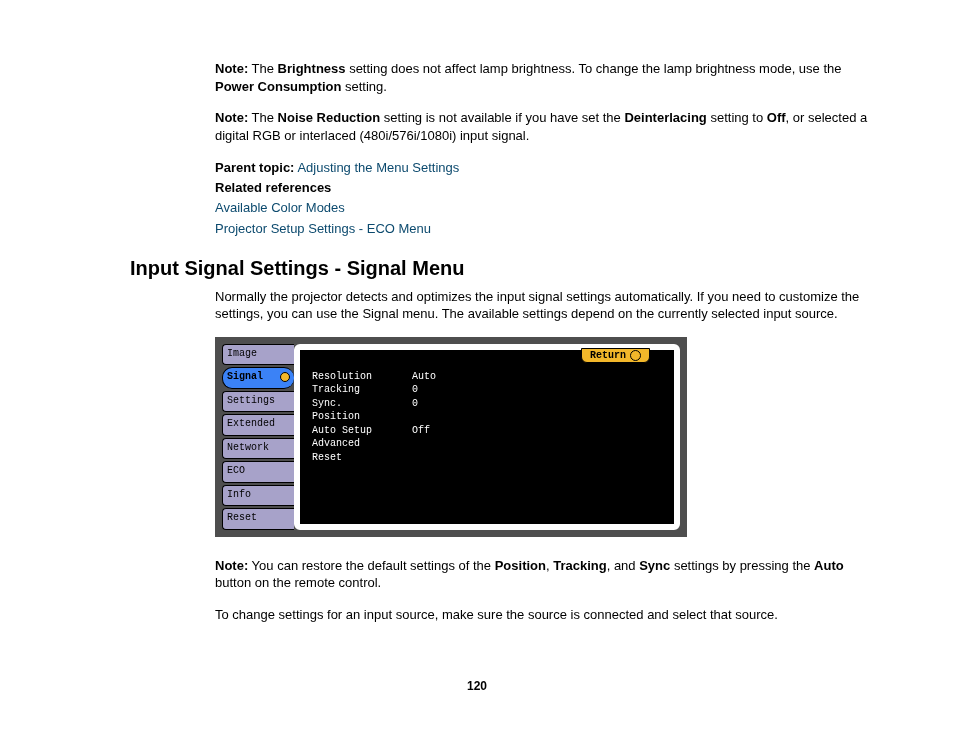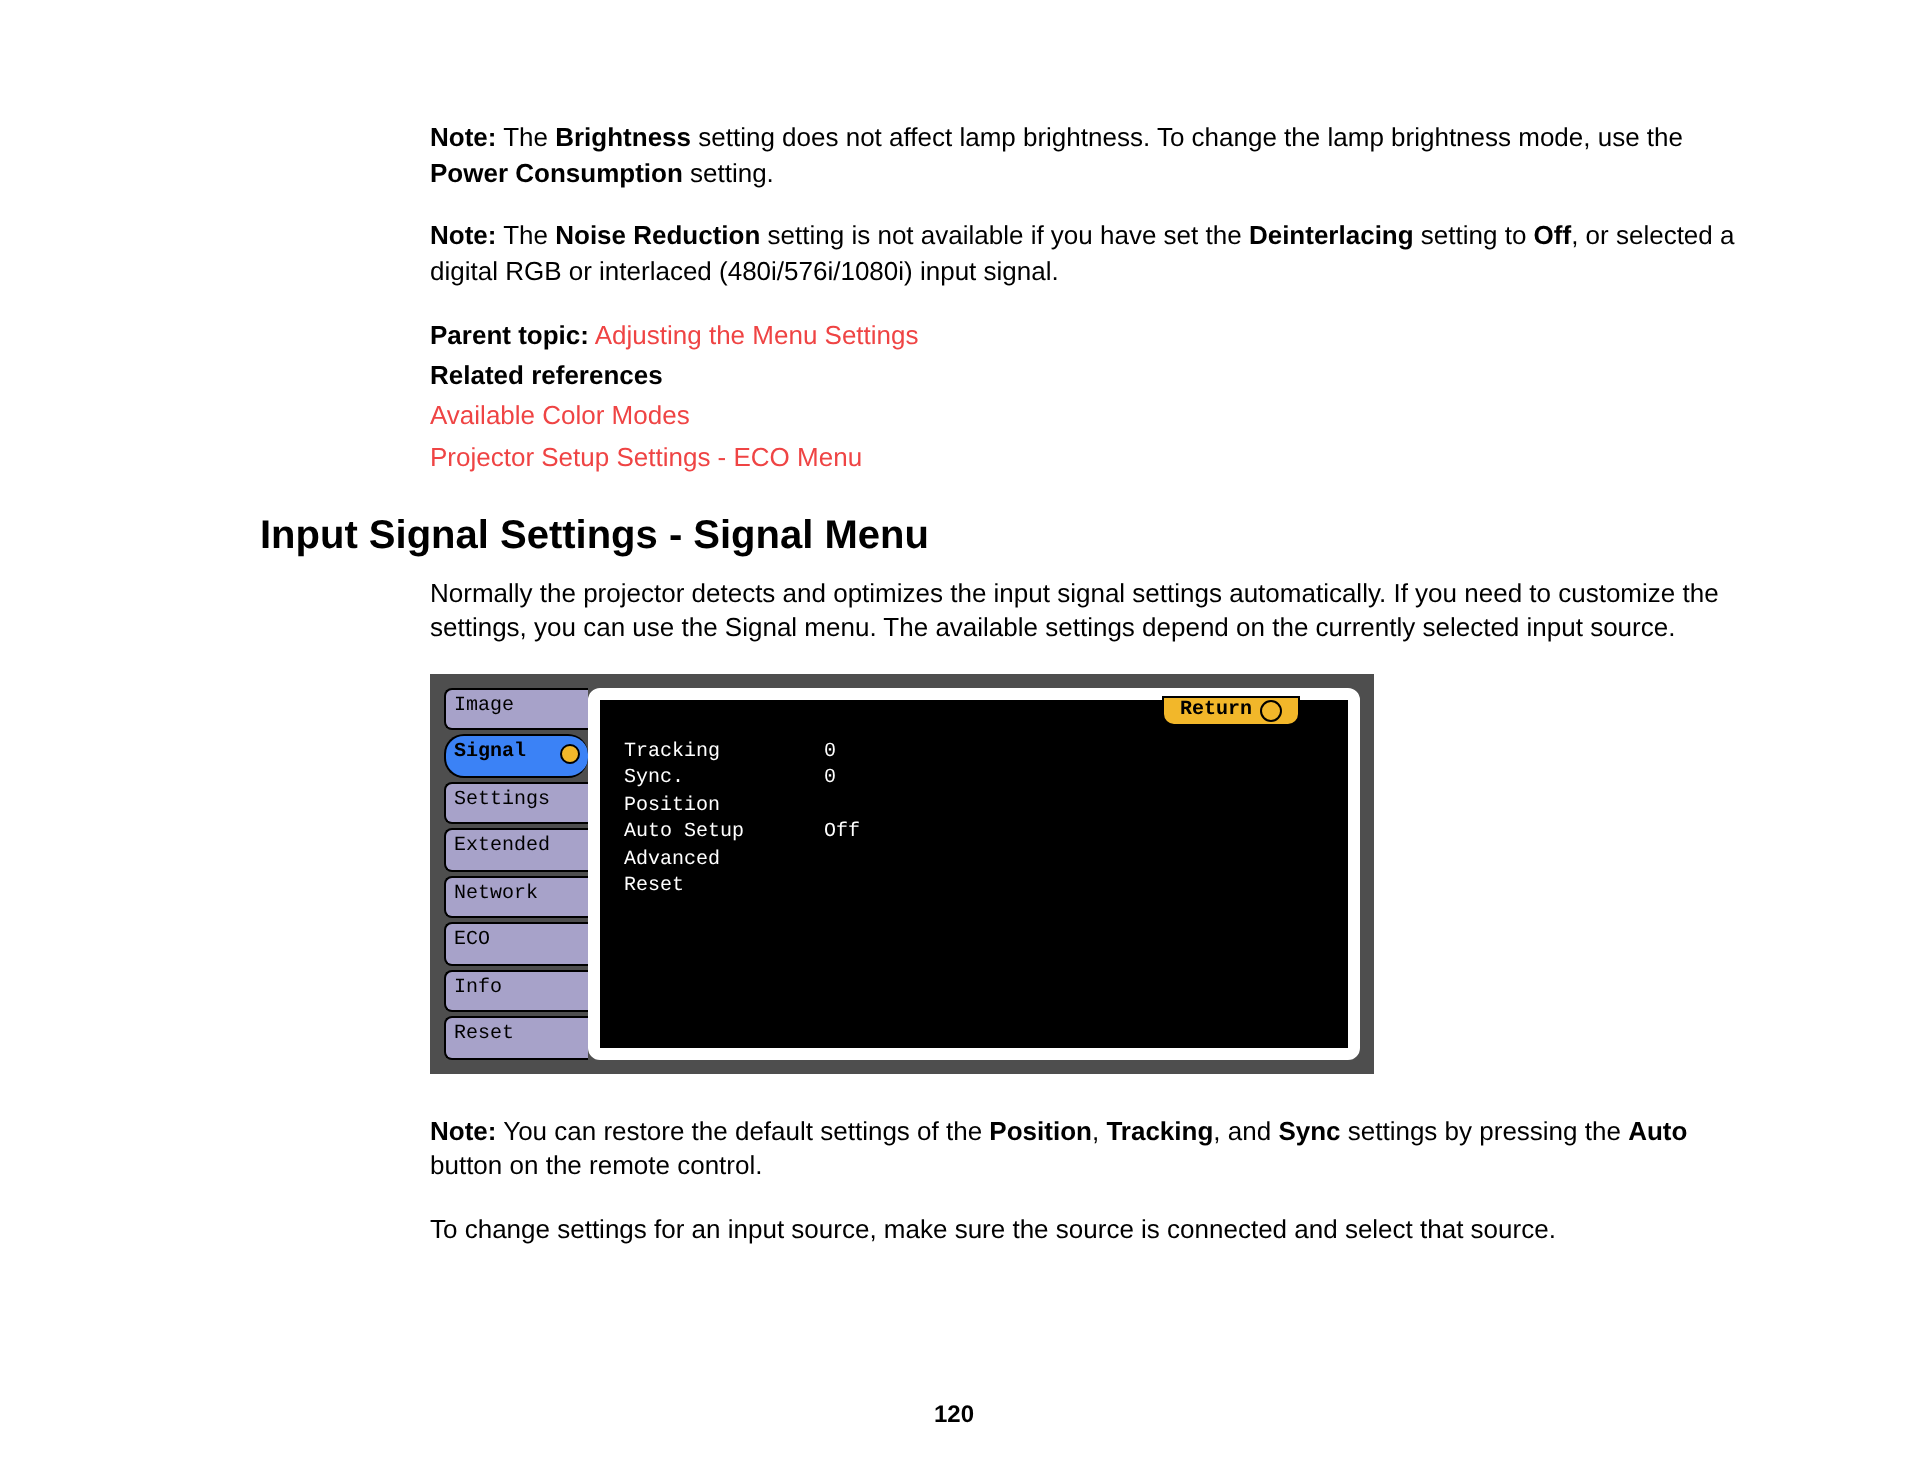--- a/index.html
+++ b/index.html
@@ -19,21 +19,21 @@
   }
   .body-text {
     margin-left: 85px;
     line-height: 1.35;
   }
   .para {
     margin-bottom: 14px;
   }
   .bold { font-weight: bold; }
   .link {
-    color: #ef4444;
+    color: #0c4a6e;
     cursor: pointer;
   }
   .section-heading {
     font-size: 20px;
     font-weight: bold;
     margin-top: 18px;
     margin-bottom: 8px;
   }
   .ref-block {
     margin-top: 4px;
@@ -114,21 +114,21 @@
     display:inline-block;background:#f2b72a;
   }
   .osd-row {
     display: flex;
     line-height: 1.35;
   }
   .osd-row .k { width: 100px; }
   .osd-row .v { width: 60px; text-align:left; }
   .page-number {
     position: absolute;
-    bottom: 24px;
+    bottom: 45px;
     left: 0;
     width: 100%;
     text-align: center;
     font-weight: bold;
     font-size: 12px;
   }
 </style>
 </head>
 <body>
 
@@ -170,20 +170,24 @@
       <div class="osd-tab">ECO</div>
       <div class="osd-tab">Info</div>
       <div class="osd-tab">Reset</div>
     </div>
     <div class="osd-panel">
       <div class="return-btn">
         <span>Return</span>
         <span class="ret-icon"></span>
       </div>
       <div class="osd-row">
+          <span class="k">Resolution</span>
+          <span class="v">Auto</span>
+        </div>
+      <div class="osd-row">
           <span class="k">Tracking</span>
           <span class="v">   0</span>
         </div>
       <div class="osd-row">
           <span class="k">Sync.</span>
           <span class="v">   0</span>
         </div>
       <div class="osd-row">
           <span class="k">Position</span>
           <span class="v"></span>

